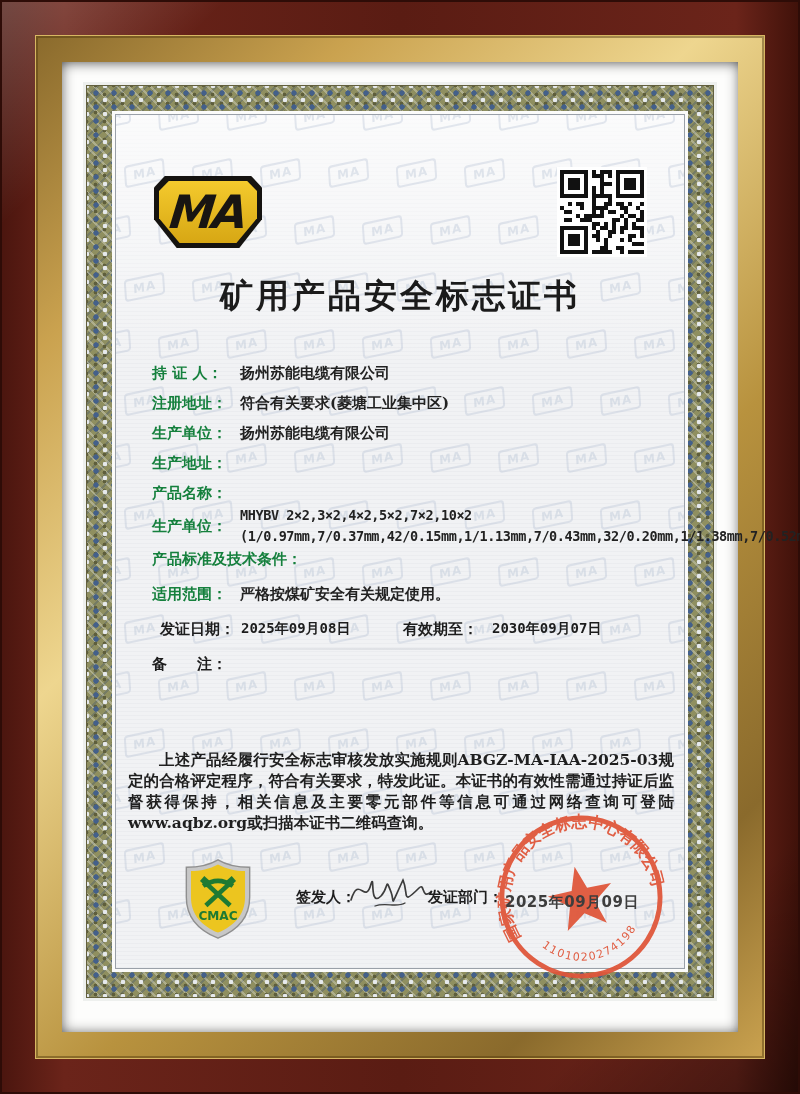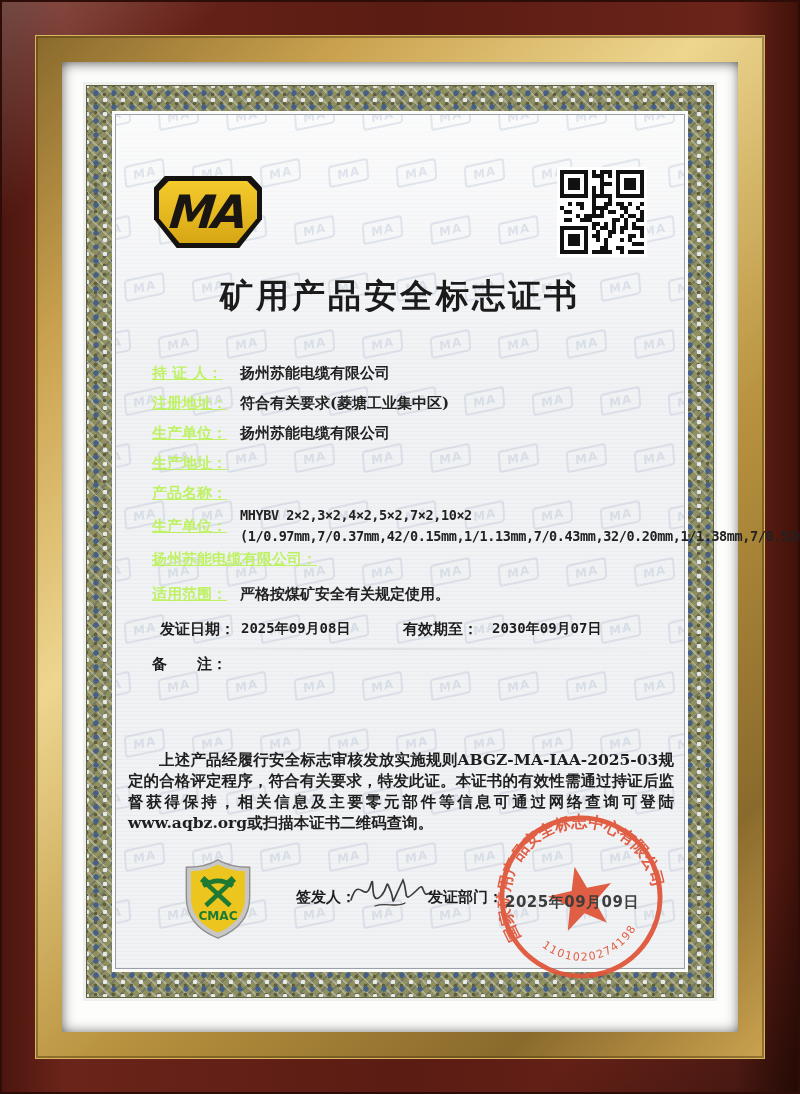--- a/index.html
+++ b/index.html
@@ -62,21 +62,21 @@
   .certno{left:330px;top:199px;font-size:15px;}
   .certno .lbl{font-weight:bold;letter-spacing:.5px;}
   .certno .val{font-family:"Liberation Serif",serif;font-size:17px;letter-spacing:.5px;}
   
   .qr{left:557px;top:167px;width:84px;height:84px;background:#fff;padding:3px;}
   
   .title{left:0;top:274px;width:100%;text-align:center;font-family:"DejaVu Serif",serif;
     font-weight:bold;font-size:33px;letter-spacing:3px;color:#1b1b1b;}
   
   .row{position:absolute;left:152px;width:534px;display:flex;font-size:15px;line-height:21px;}
-  .row .lbl{flex:0 0 88px;font-weight:bold;color:#bef264;text-decoration:underline;}
+  .row .lbl{flex:0 0 88px;font-weight:bold;color:#15803d;}
   .row.std .lbl{flex:0 0 178px;align-self:center;}
   .row .val{flex:1;font-family:"DejaVu Serif",serif;font-weight:600;color:#222;}
   .row .val.en{font-family:"DejaVu Sans Mono",monospace;font-weight:bold;font-size:13.5px;
     line-height:21px;letter-spacing:-0.4px;}
   .r1{top:363px}.r2{top:393px}.r3{top:423px}.r4{top:453px}.r5{top:483px}
   .r6{top:505px}.r7{top:549px}.r8{top:584px}
   .dates{top:620px;}
   .dates .lbl2{position:absolute;font-weight:bold;font-size:15px;}
   .dates .val2{position:absolute;font-family:"DejaVu Sans Mono",monospace;font-weight:bold;font-size:14px;}
   .sep{left:130px;top:648px;width:540px;height:2px;
@@ -398,21 +398,21 @@
       <span class="lbl">生产地址：</span>
     </div>
     <div class="row r5">
       <span class="lbl">产品名称：</span>
     </div>
     <div class="row r6">
       <span class="lbl" style="align-self:center;">生产单位：</span>
       <span class="val en">MHYBV 2×2,3×2,4×2,5×2,7×2,10×2 (1/0.97mm,7/0.37mm,42/0.15mm,1/1.13mm,7/0.43mm,32/0.20mm,1/1.38mm,7/0.52mm,48/0.20mm)</span>
     </div>
     <div class="row r7 std">
-      <span class="lbl">扬州苏能电缆有限公司：</span>
+      <span class="lbl">产品标准及技术条件：</span>
     </div>
     <div class="row r8">
       <span class="lbl">适用范围：</span>
       <span class="val">严格按煤矿安全有关规定使用。</span>
     </div>
 
     <div class="abs dates" style="left:0;width:100%;height:22px;">
       <span class="lbl2" style="left:160px;">发证日期：</span>
       <span class="val2" style="left:241px;">2025年09月08日</span>
       <span class="lbl2" style="left:403px;">有效期至：</span>

